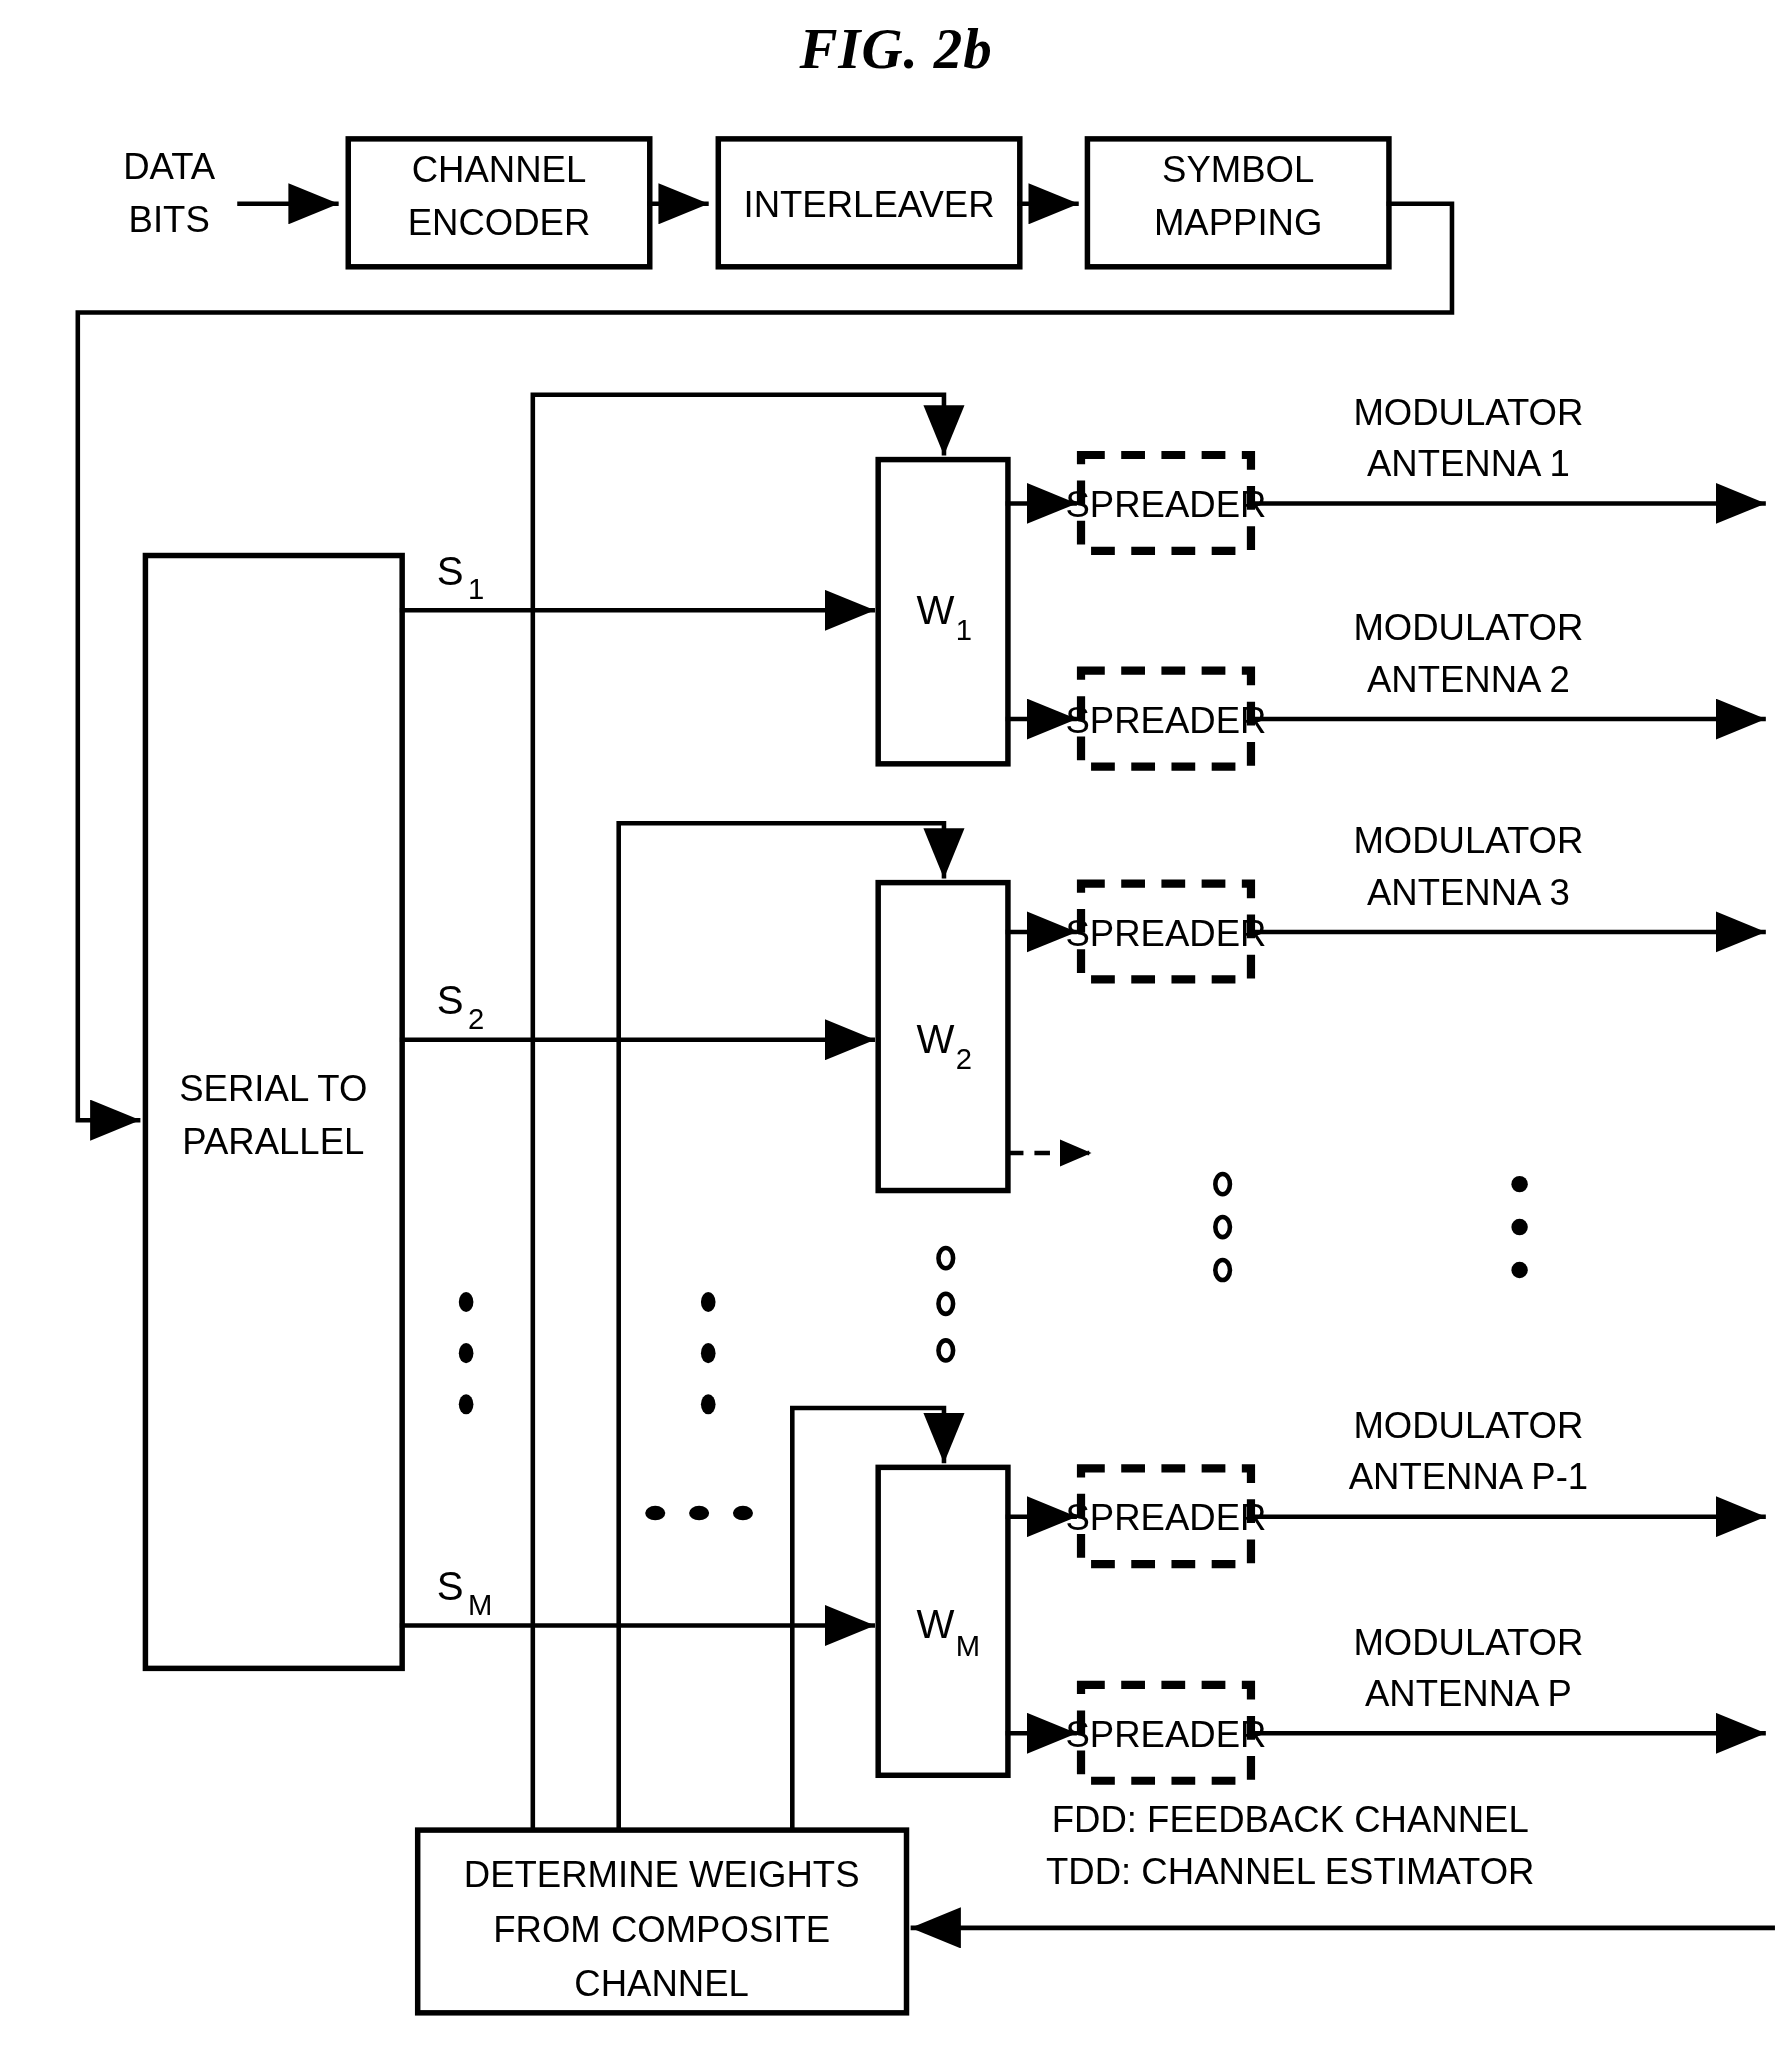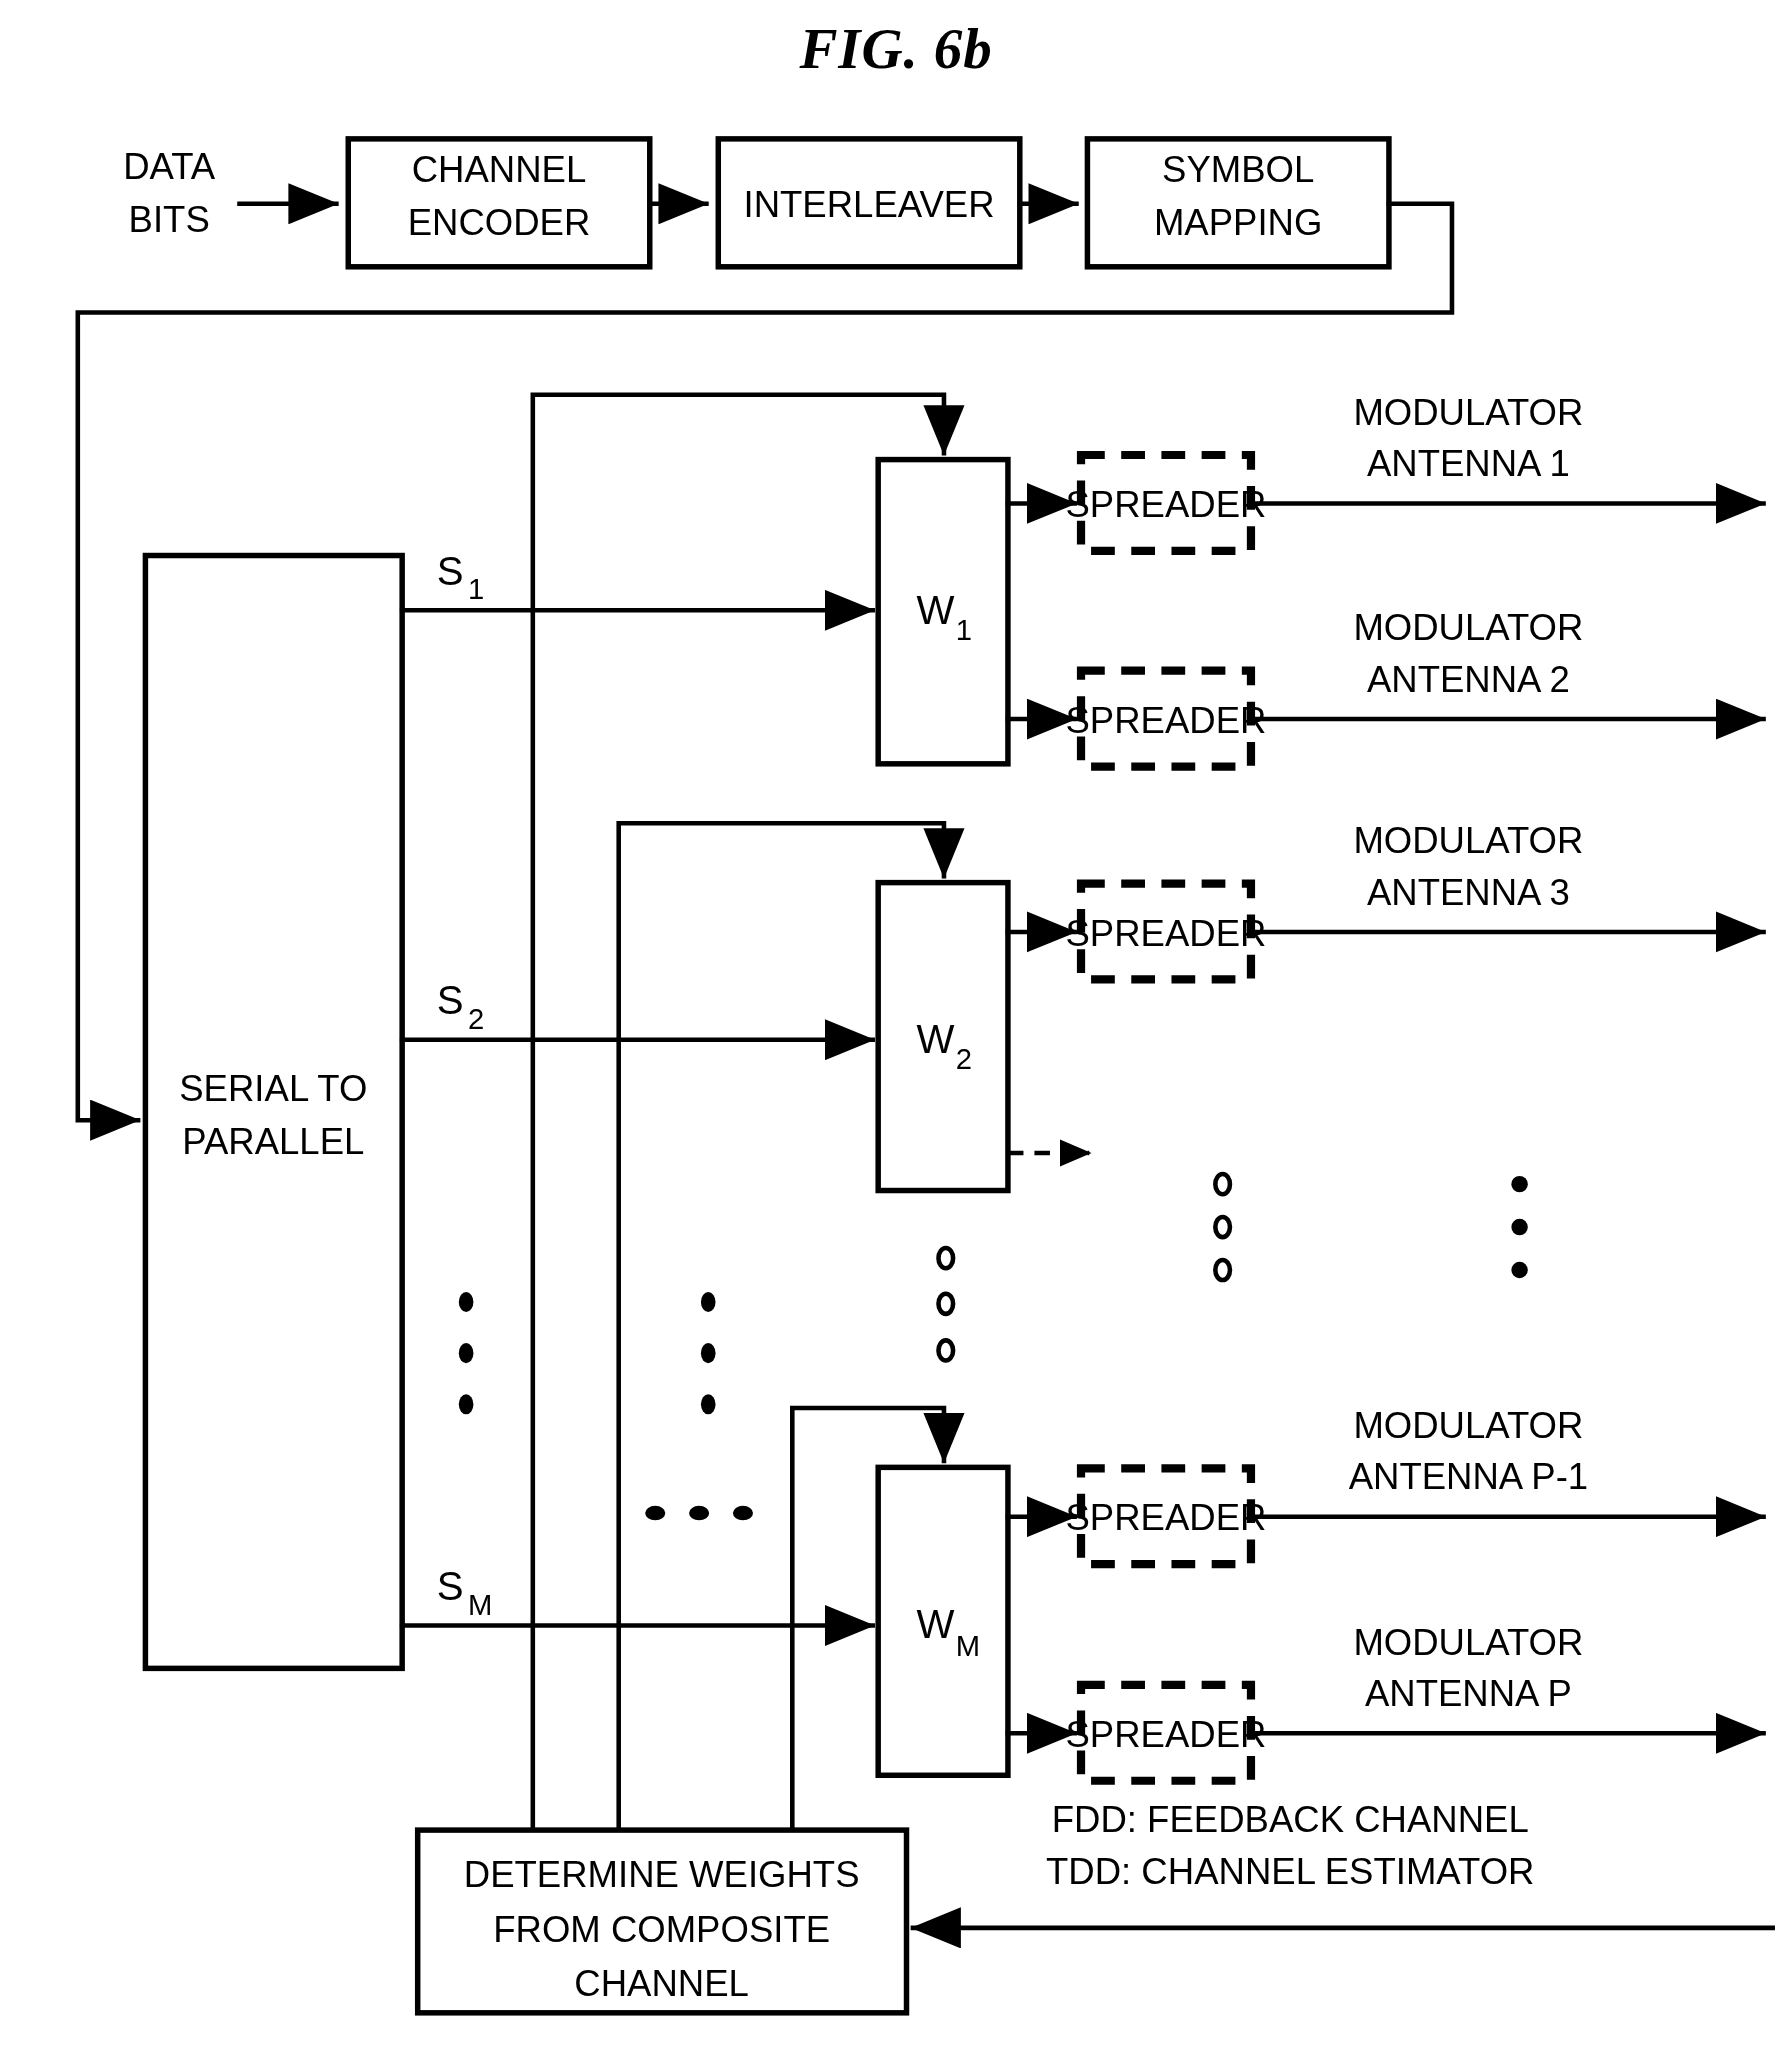--- a/index.html
+++ b/index.html
@@ -82,21 +82,21 @@
     fill: #fff;
     stroke: #000;
     stroke-width: 5;
   }
 </style>
 </head>
 <body>
 
 <div id="page">
 
-  <div class="fig-title">FIG. 6b</div>
+  <div class="fig-title">FIG. 2b</div>
 
   <svg id="fig-svg" viewBox="0 0 1961 2259">
     <defs>
       <marker id="ah" markerWidth="11" markerHeight="9" refX="10.5" refY="4.5" orient="auto" markerUnits="strokeWidth">
         <path d="M0,0 L11,4.5 L0,9 z" fill="#000"></path>
       </marker>
       <marker id="ahd" markerWidth="7" markerHeight="6" refX="6.5" refY="3" orient="auto" markerUnits="strokeWidth">
         <path d="M0,0 L7,3 L0,6 z" fill="#000"></path>
       </marker>
     </defs>

